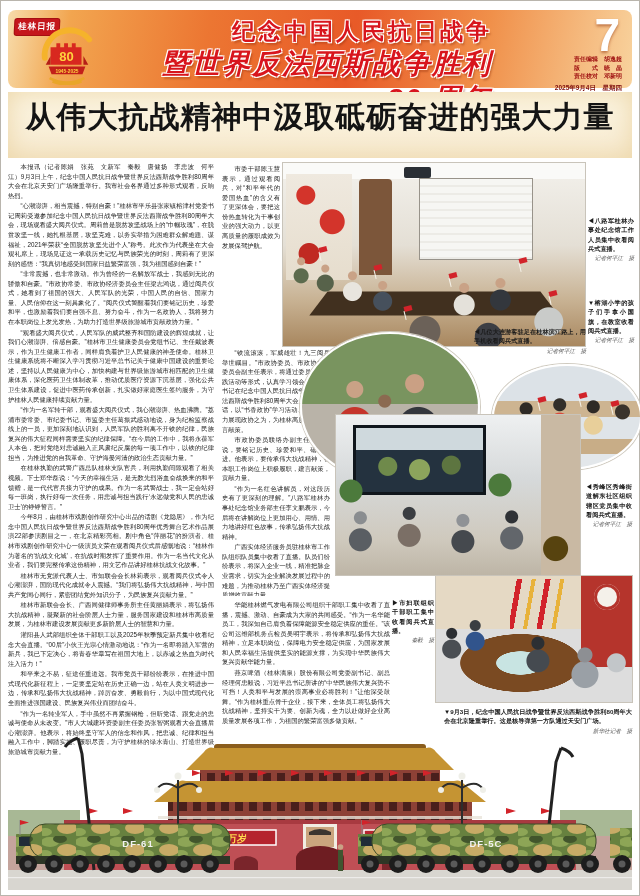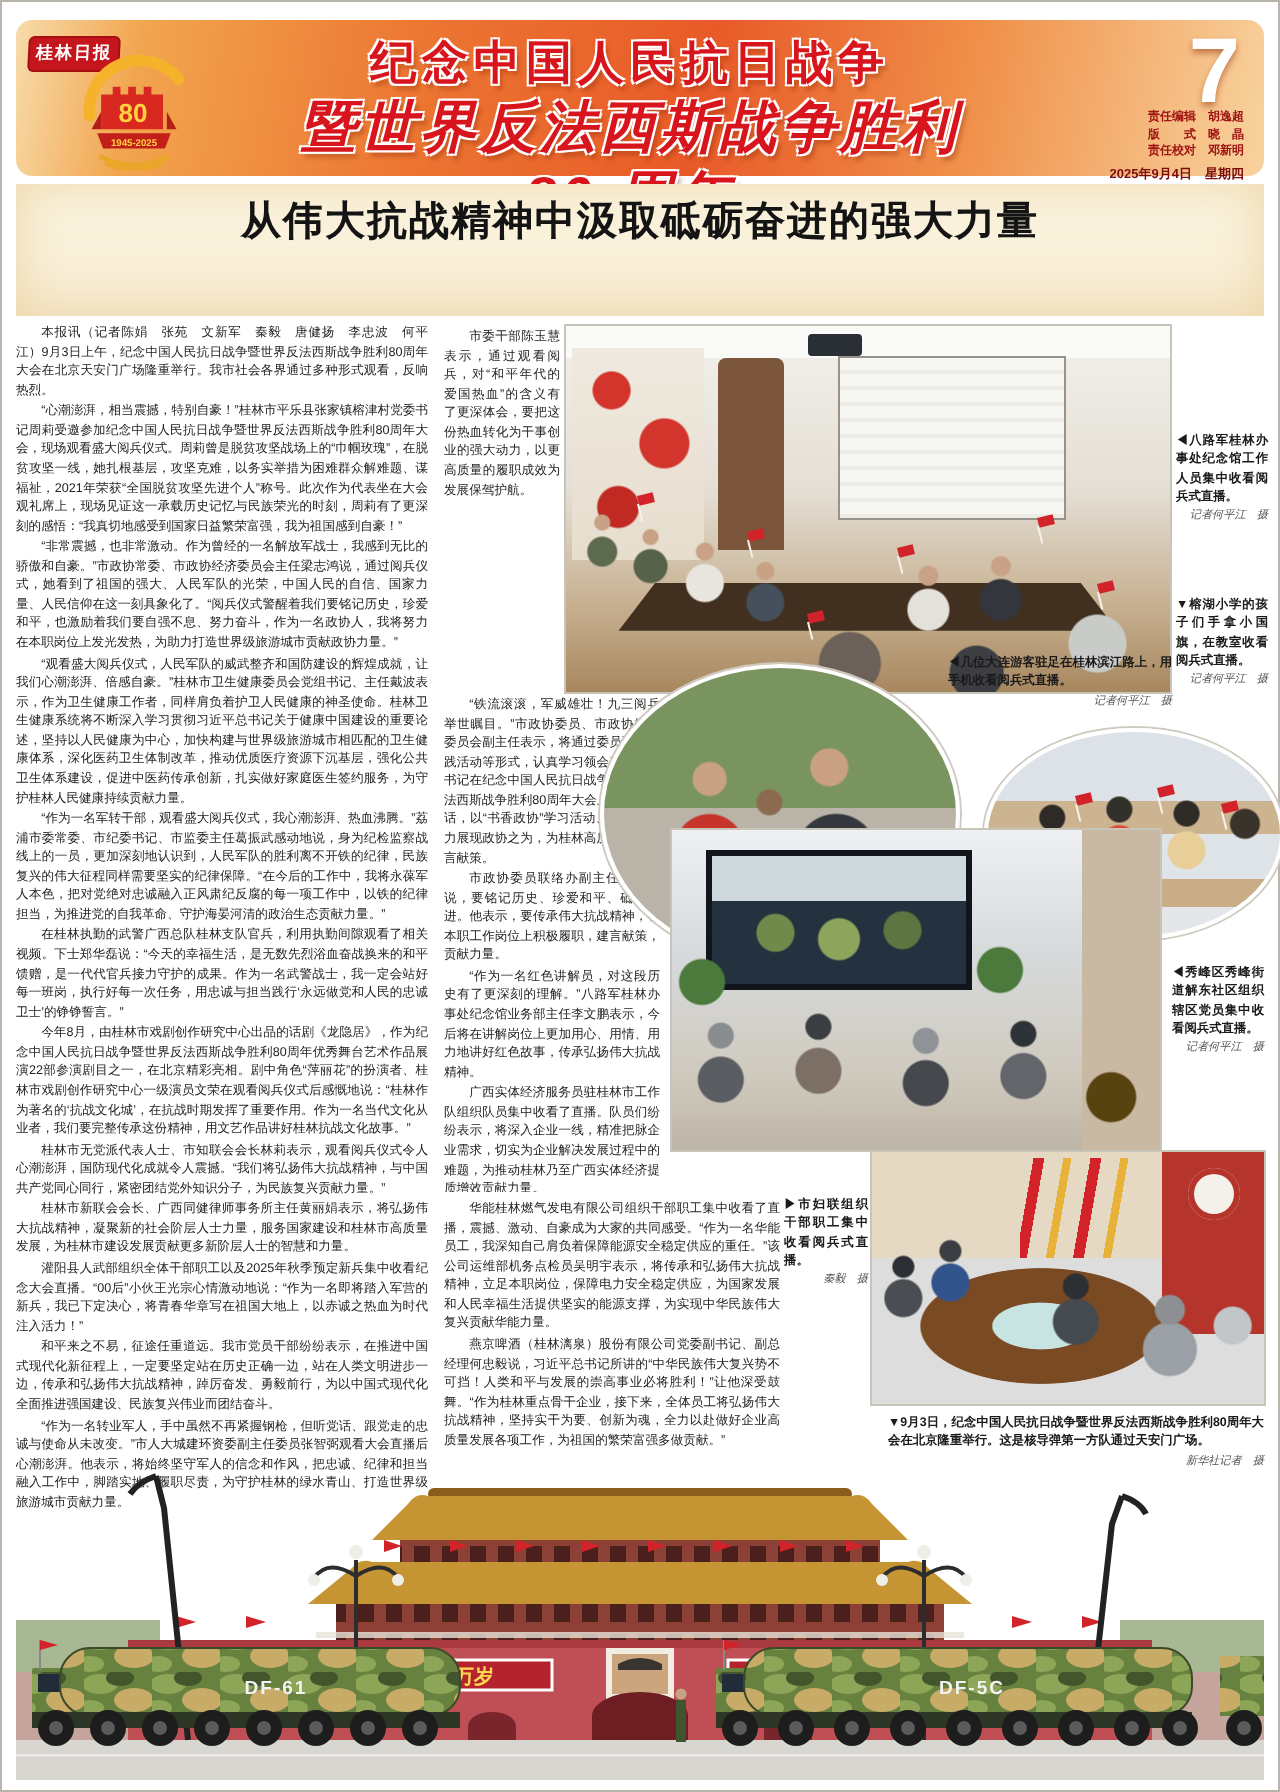--- a/index.html
+++ b/index.html
@@ -5,33 +5,33 @@
   html,body{margin:0;padding:0;background:#888;}
   .page{position:relative;width:640px;height:896px;background:#fff;overflow:hidden;
         font-family:"Liberation Sans",sans-serif;box-shadow:inset 0 0 0 1px #b9b5ad;}
   
   .banner{position:absolute;left:8px;top:10px;width:624px;height:78px;border-radius:8px;
     background:linear-gradient(100deg,#f7dcab 0%,#f2a54f 10%,#ec7632 32%,#e85a28 55%,#f0904a 76%,#f8d39e 100%);}
   .masthead{position:absolute;left:7px;top:9px;background:#c4161c;color:#fff;font-size:8.5px;
     font-weight:bold;padding:2px 3px;border-radius:2px;letter-spacing:1px;
     font-family:"DejaVu Serif",serif;transform:skewX(-3deg);box-shadow:0 0 0 1px #a50f12;}
   .emblem{position:absolute;left:30px;top:13px;}
-  .btitle{position:absolute;left:130px;right:140px;top:7px;text-align:center;color:#d8151d;font-weight:900;
+  .btitle{position:absolute;left:130px;right:140px;top:7px;text-align:right;color:#d8151d;font-weight:900;
     text-shadow:-1px -1px 0 #fff,1px -1px 0 #fff,-1px 1px 0 #fff,1px 1px 0 #fff,2px 3px 2px rgba(130,35,0,.35);}
   .bt1{font-size:23px;letter-spacing:3px;line-height:1.25;}
   .bt2{font-size:28px;letter-spacing:2px;line-height:1.25;font-style:italic;}
   .pageno{position:absolute;right:12px;top:-2px;font-size:46px;font-weight:900;color:#fff;
     text-shadow:0 2px 3px rgba(140,40,0,.5);}
   .meta{position:absolute;right:10px;top:45px;text-align:right;font-size:6px;line-height:1.45;
     font-weight:bold;color:#a01313;}
   .meta .date{font-size:6.5px;color:#7d0d0d;margin-top:2px;}
   
   .headblock{position:absolute;left:8px;top:92px;width:624px;height:66px;
     background:linear-gradient(180deg,#fcf6e4,#f7ead0);box-shadow:inset 0 0 26px #ecd6a8;text-align:center;}
-  .h1{margin-top:5px;font-size:20px;font-weight:900;color:#141414;letter-spacing:1px;}
+  .h1{margin-top:5px;font-size:30px;font-weight:900;color:#141414;letter-spacing:1px;}
   .h2{margin-top:3px;font-size:15.5px;font-weight:bold;color:#1a1a1a;letter-spacing:.5px;}
   
   .col{position:absolute;font-size:6.3px;line-height:1.52;color:#232323;text-align:justify;overflow:hidden;}
   .col p{margin:0 0 1px;text-indent:2em;}
   .col1{left:8px;top:162px;width:206px;height:596px;}
   .col2a{left:222px;top:164px;width:58px;height:178px;}
   .col2b{left:222px;top:348px;width:108px;height:248px;}
   .col2c{left:222px;top:600px;width:168px;height:146px;}
   
   .photo{position:absolute;box-shadow:0 0 0 1px #c9c4ba;overflow:hidden;background:#ddd;}

